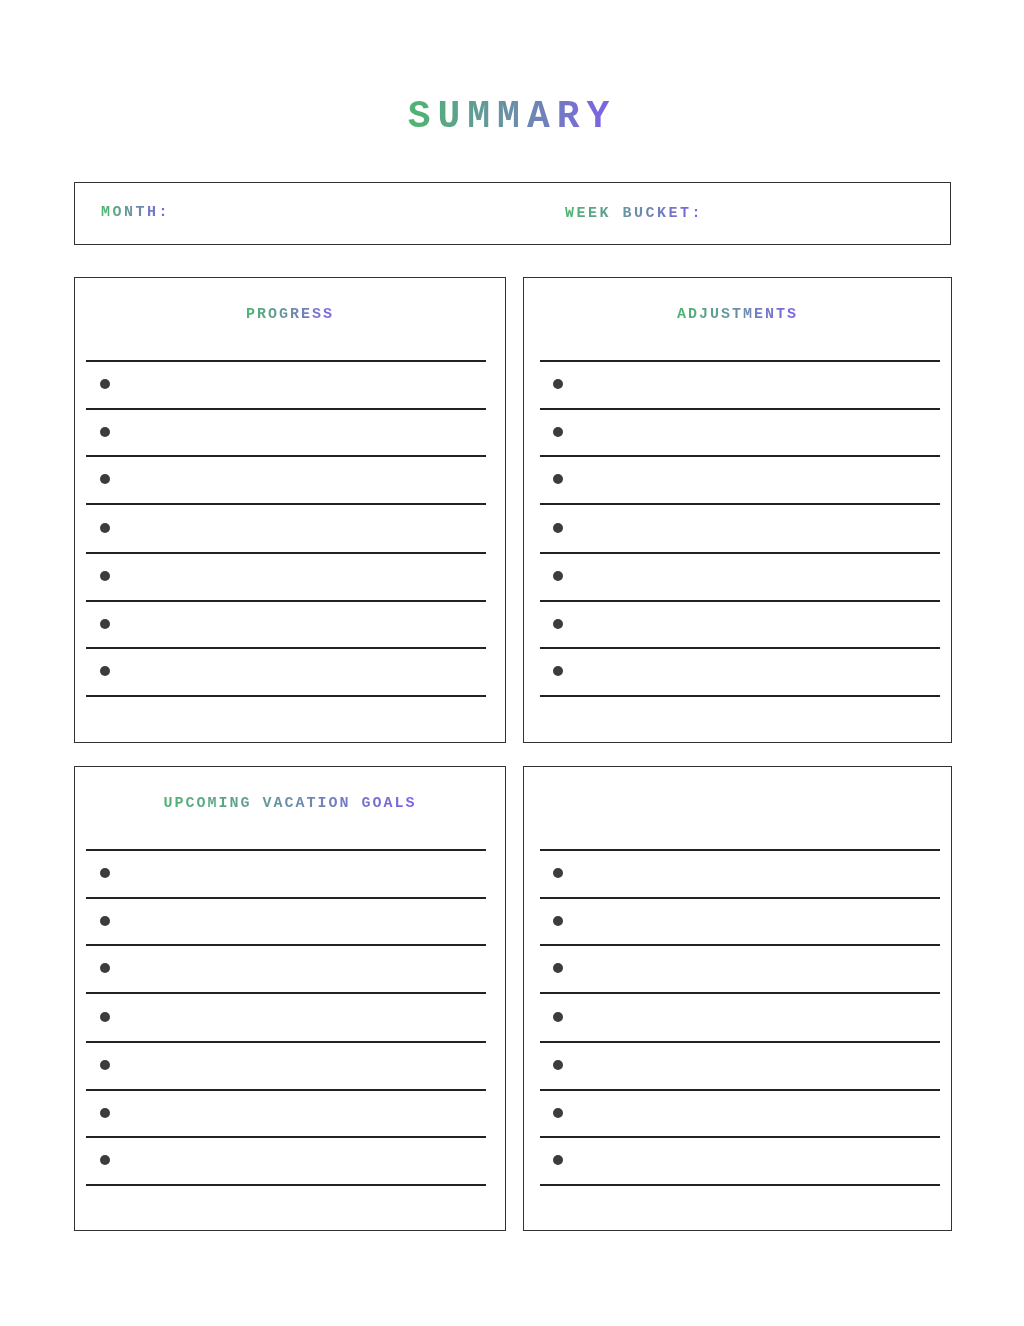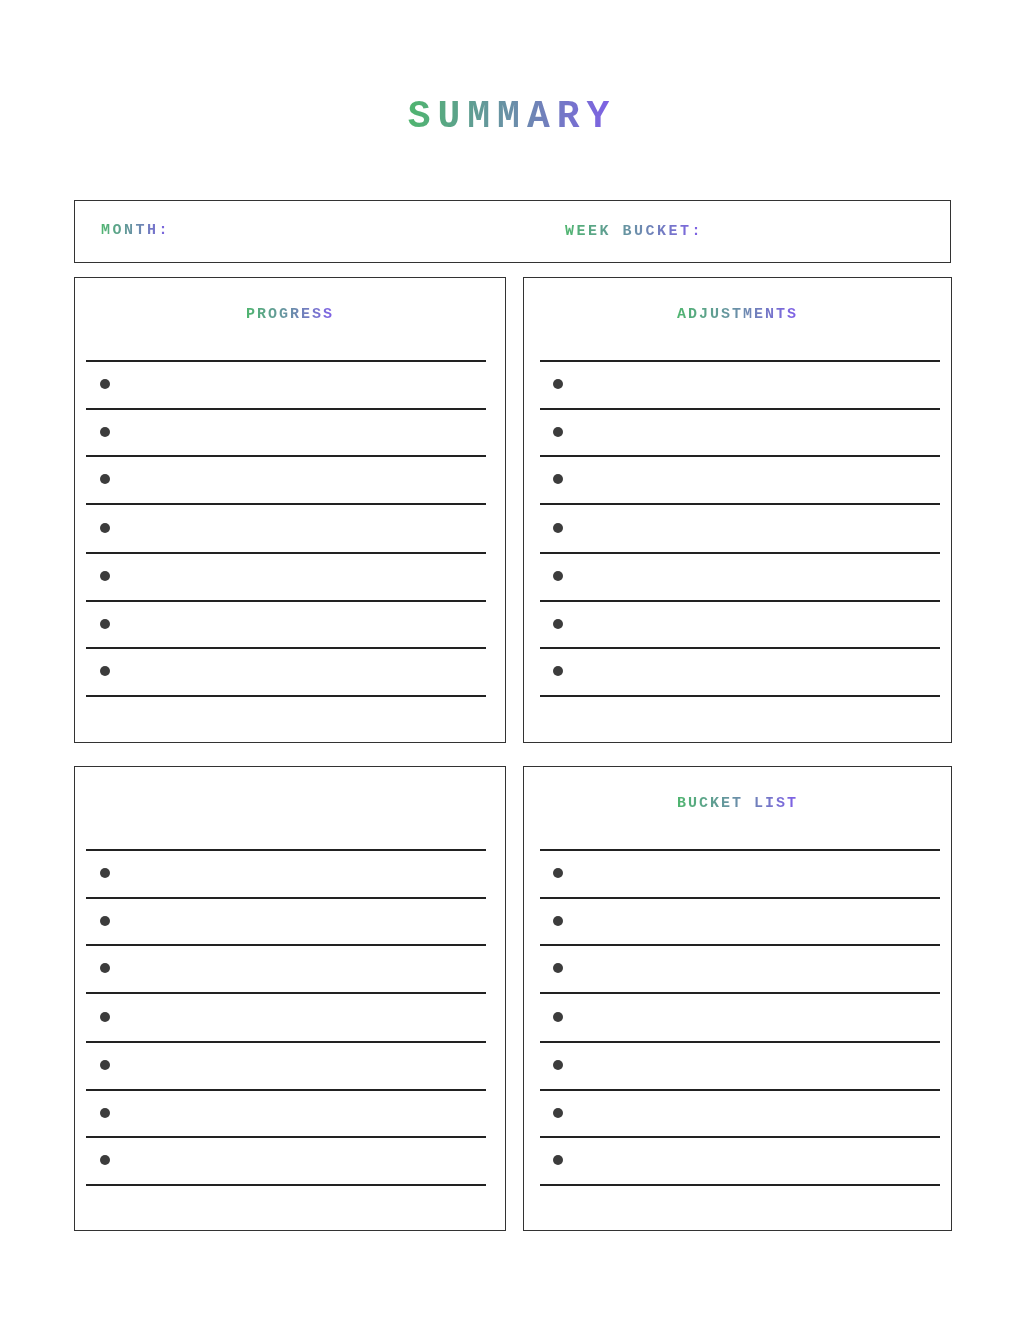--- a/index.html
+++ b/index.html
@@ -9,21 +9,21 @@
     -webkit-background-clip: text; background-clip: text;
     color: transparent; -webkit-text-fill-color: transparent;
     display:inline-block;
     font-family:Liberation Mono, monospace;
   }
   .title {
     position:absolute; left:0; top:92px; width:1024px; text-align:center;
     font-family:"DejaVu Sans", sans-serif; font-weight:bold; font-size:38px; letter-spacing:7px;
   }
   .header-box {
-    position:absolute; left:74px; top:200px; width:875px; height:61px;
+    position:absolute; left:74px; top:182px; width:875px; height:61px;
     border:1.5px solid #333;
     text-align:right;
   }
   .hlabel { position:absolute; top:21px; font-size:15px; letter-spacing:2.5px; font-weight:bold; }
   .panel { position:absolute; border:1.5px solid #333; box-sizing:border-box; }
   .ptitle { position:absolute; left:0; width:100%; top:26px; text-align:center; font-size:15px; font-weight:bold; letter-spacing:2px; }
   .ptitle span { display:inline-block; }
   .line { position:absolute; height:1.5px; background:#222; }
   .dot { position:absolute; width:10px; height:10px; border-radius:50%; background:#3c3c3c; }
 </style>
@@ -83,20 +83,21 @@
     <div style="position: absolute; left: 49px; width: 371px; top: 278px; height: 40px;"></div>
     <div class="line" style="left: 16px; width: 400px; top: 322px;"></div>
     <div class="dot" style="left: 29px; top: 341px;"></div>
     <div style="position: absolute; left: 49px; width: 371px; top: 326px; height: 39px;"></div>
     <div class="line" style="left: 16px; width: 400px; top: 369px;"></div>
     <div class="dot" style="left: 29px; top: 388px;"></div>
     <div style="position: absolute; left: 49px; width: 371px; top: 373px; height: 40px;"></div>
     <div class="line" style="left: 16px; width: 400px; top: 417px;"></div>
   </div>
 <div class="panel" id="p2" style="left:74px;top:766px;width:432px;height:465px;">
+  <div class="ptitle"><span class="grad">UPCOMING VACATION GOALS</span></div>
 <div class="line" style="left: 11px; width: 400px; top: 82px;"></div>
     <div class="dot" style="left: 25px; top: 101px;"></div>
     <div style="position: absolute; left: 45px; width: 375px; top: 86px; height: 40px;"></div>
     <div class="line" style="left: 11px; width: 400px; top: 130px;"></div>
     <div class="dot" style="left: 25px; top: 149px;"></div>
     <div style="position: absolute; left: 45px; width: 375px; top: 134px; height: 39px;"></div>
     <div class="line" style="left: 11px; width: 400px; top: 177px;"></div>
     <div class="dot" style="left: 25px; top: 196px;"></div>
     <div style="position: absolute; left: 45px; width: 375px; top: 181px; height: 40px;"></div>
     <div class="line" style="left: 11px; width: 400px; top: 225px;"></div>
@@ -107,21 +108,20 @@
     <div style="position: absolute; left: 45px; width: 375px; top: 278px; height: 40px;"></div>
     <div class="line" style="left: 11px; width: 400px; top: 322px;"></div>
     <div class="dot" style="left: 25px; top: 341px;"></div>
     <div style="position: absolute; left: 45px; width: 375px; top: 326px; height: 39px;"></div>
     <div class="line" style="left: 11px; width: 400px; top: 369px;"></div>
     <div class="dot" style="left: 25px; top: 388px;"></div>
     <div style="position: absolute; left: 45px; width: 375px; top: 373px; height: 40px;"></div>
     <div class="line" style="left: 11px; width: 400px; top: 417px;"></div>
   </div>
 <div class="panel" id="p3" style="left:523px;top:766px;width:429px;height:465px;">
-  <div class="ptitle"><span class="grad">BUCKET LIST</span></div>
 <div class="line" style="left: 16px; width: 400px; top: 82px;"></div>
     <div class="dot" style="left: 29px; top: 101px;"></div>
     <div style="position: absolute; left: 49px; width: 371px; top: 86px; height: 40px;"></div>
     <div class="line" style="left: 16px; width: 400px; top: 130px;"></div>
     <div class="dot" style="left: 29px; top: 149px;"></div>
     <div style="position: absolute; left: 49px; width: 371px; top: 134px; height: 39px;"></div>
     <div class="line" style="left: 16px; width: 400px; top: 177px;"></div>
     <div class="dot" style="left: 29px; top: 196px;"></div>
     <div style="position: absolute; left: 49px; width: 371px; top: 181px; height: 40px;"></div>
     <div class="line" style="left: 16px; width: 400px; top: 225px;"></div>

